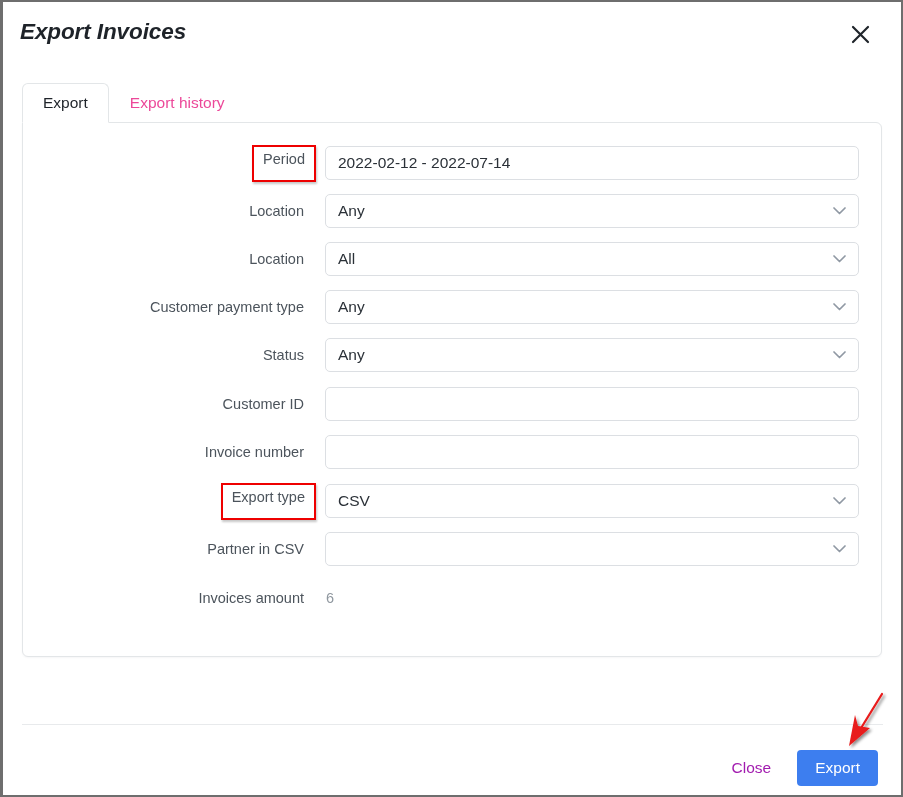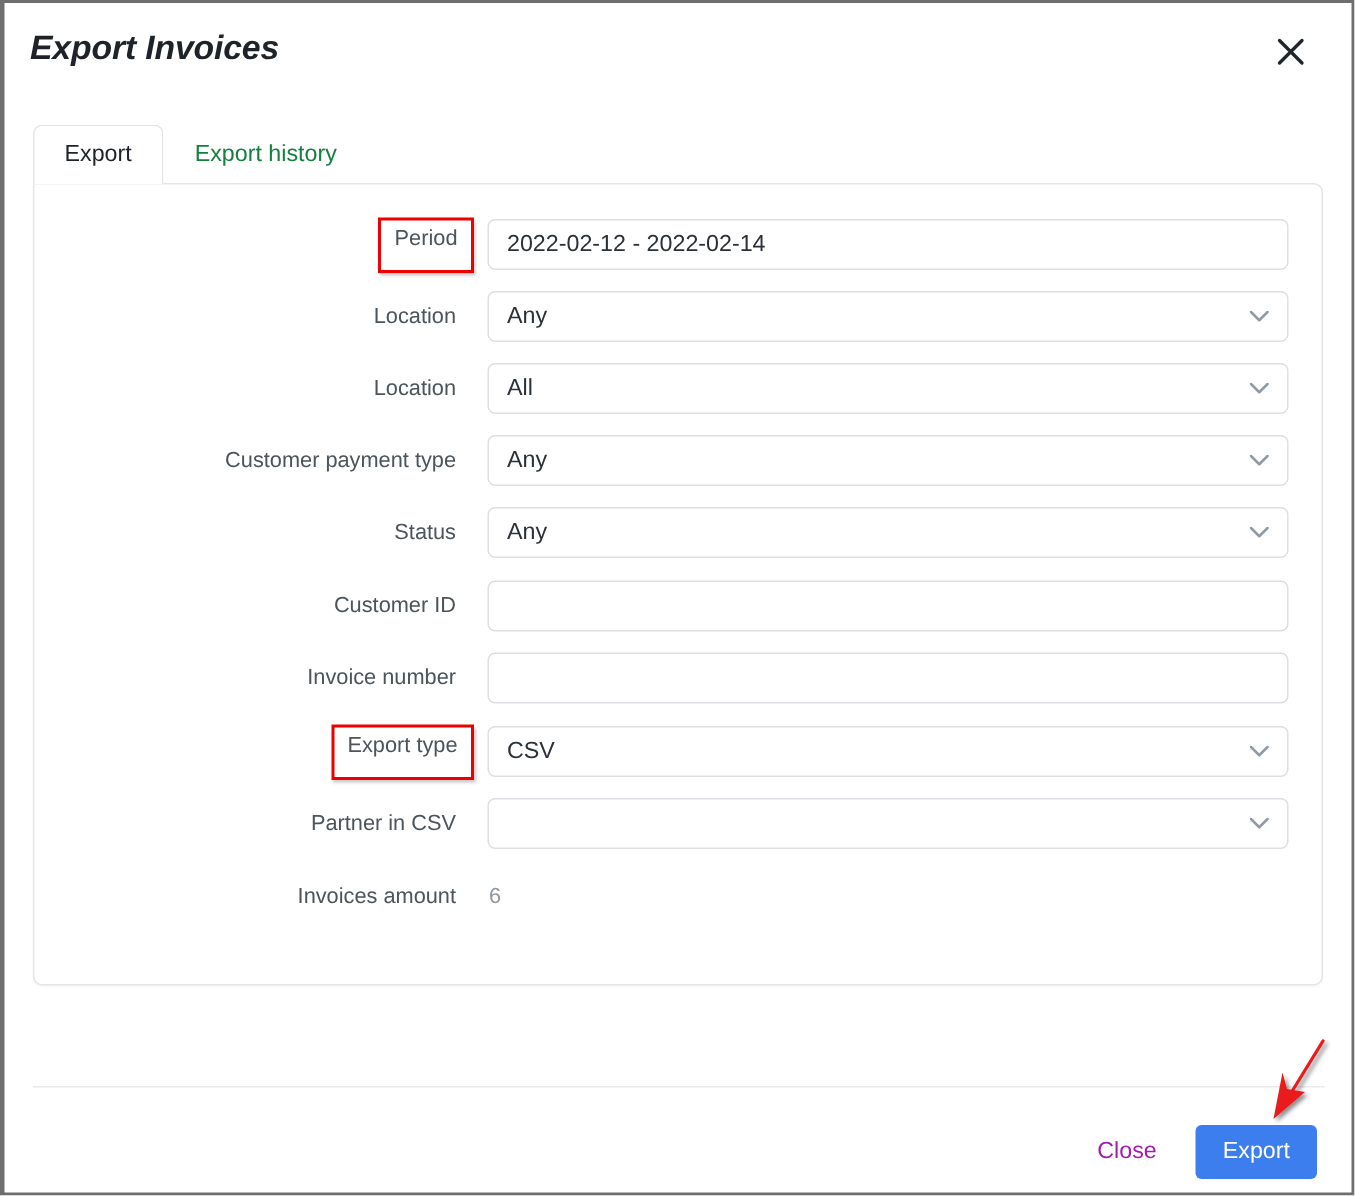--- a/index.html
+++ b/index.html
@@ -74,21 +74,21 @@
     color: #1e2329;
     background: #ffffff;
     border: 1px solid #e3e6e8;
     border-bottom: 1px solid #ffffff;
     border-radius: 6px 6px 0 0;
     position: relative;
     z-index: 3;
     font-weight: normal;
   }
   .tab.inactive {
-    color: #15803d;
+    color: #ec4899;
     border: 1px solid transparent;
   }
 
   
   .panel {
     position: absolute;
     left: 19px;
     top: 120px;
     width: 860px;
     height: 535px;
@@ -234,21 +234,21 @@
       <span>Export history</span>
     </div>
   </div>
 
   <div class="panel">
     <div class="form">
 
       <div class="row" style="top:23px;">
         <div class="label boxed">Period</div>
         <div class="field" style="top:0;">
-          <span class="value">2022-02-12 - 2022-02-14</span>
+          <span class="value">2022-02-12 - 2022-07-14</span>
         </div>
       </div>
 
       <div class="row" style="top:71px;">
         <div class="label">Location</div>
         <div class="field select">
           <span class="value">Any</span>
           <span class="chevron">
             <svg width="13" height="8" viewBox="0 0 13 8">
                 <path d="M1 1 L6.5 6.5 L12 1" stroke="#9099a4" stroke-width="1.7" fill="none" stroke-linecap="round" stroke-linejoin="round"></path>

